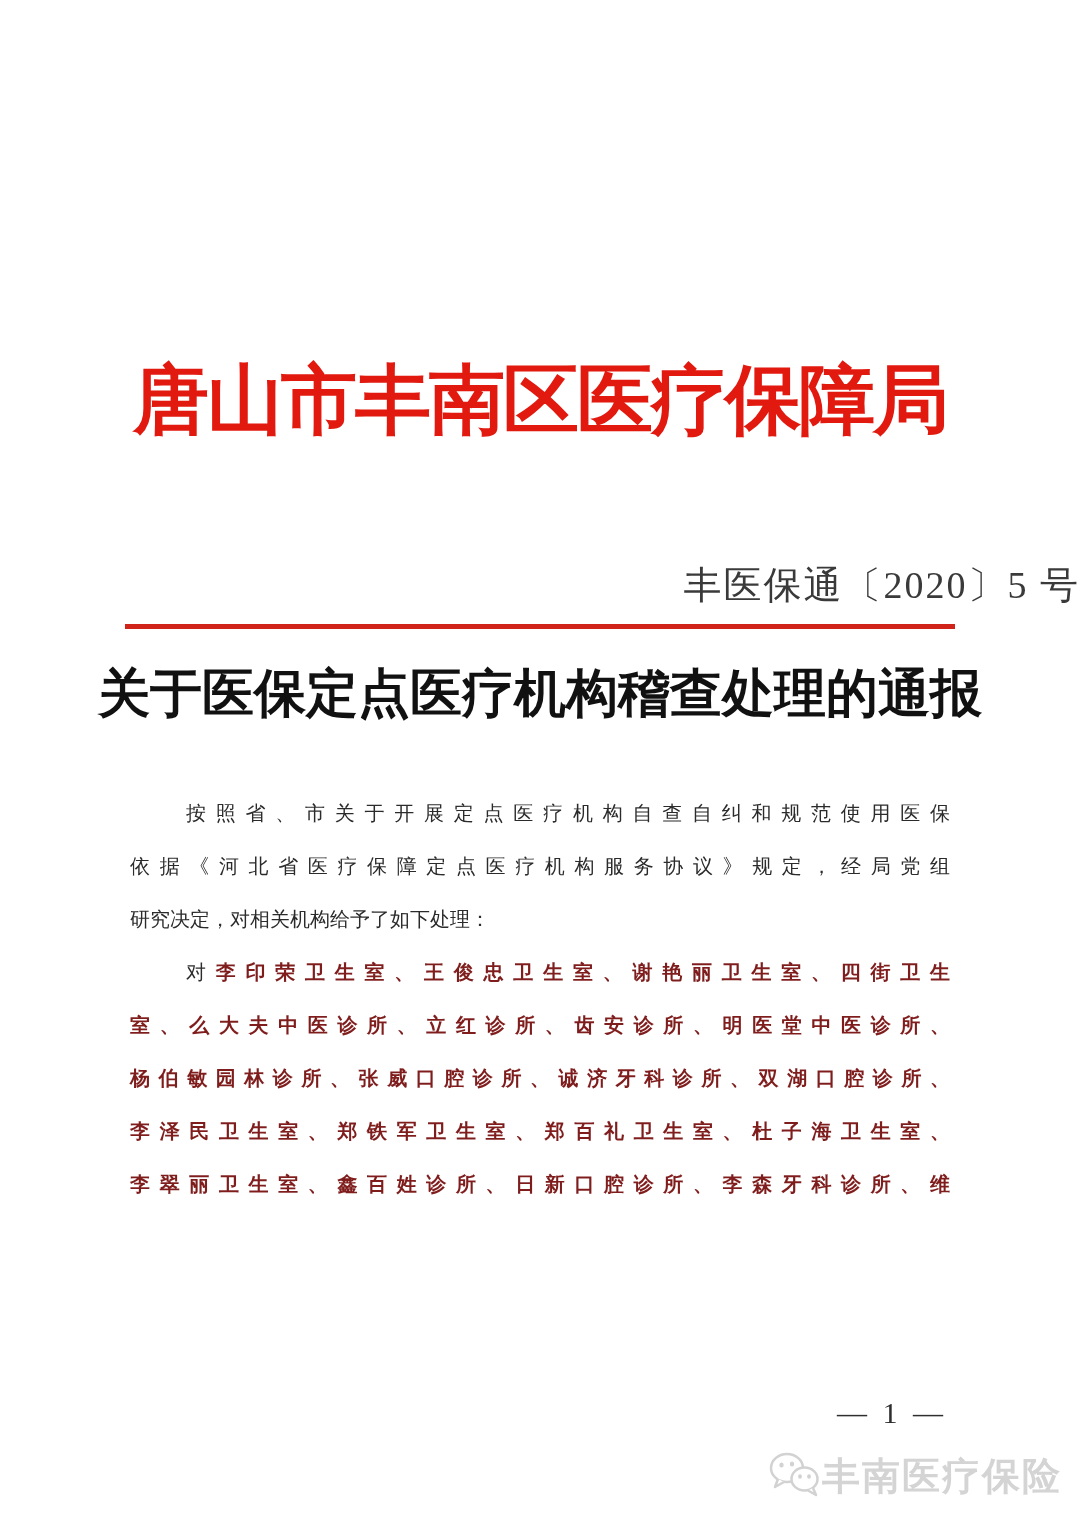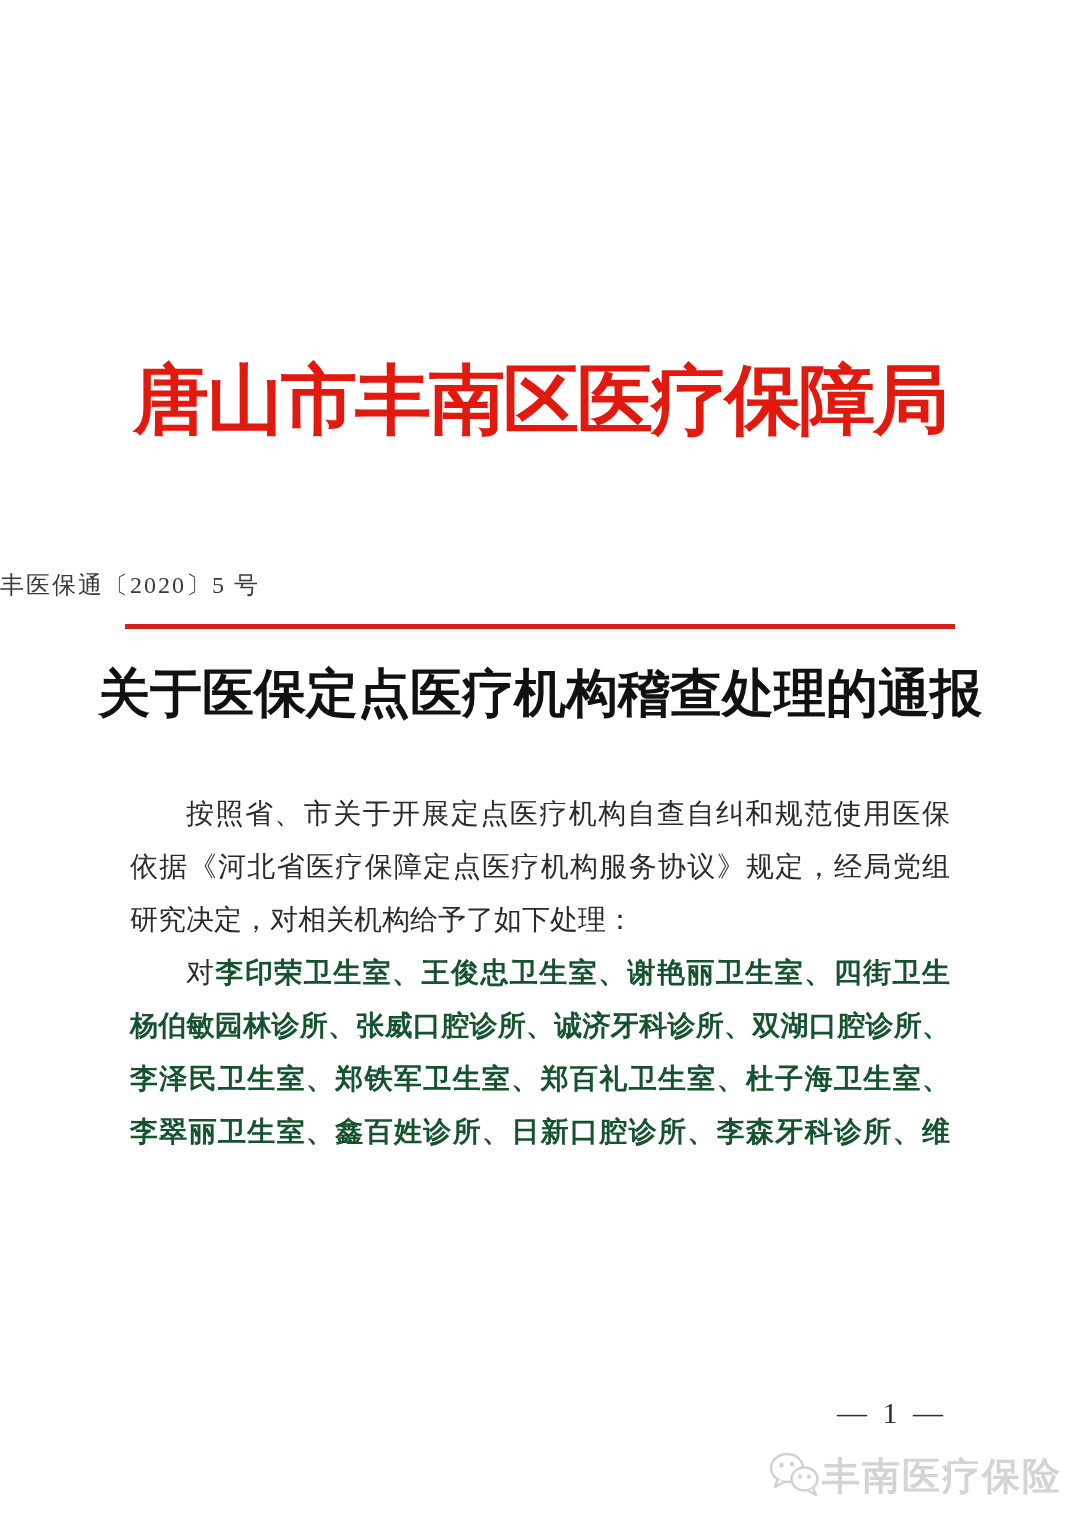--- a/index.html
+++ b/index.html
@@ -22,22 +22,22 @@
     text-align: center;
     font-size: 76px;
     line-height: 96px;
     font-weight: 700;
     letter-spacing: -2px;
     color: var(--red-header, #e2190f);
     font-family: "Liberation Serif", "DejaVu Serif", serif;
   }
   .doc-number {
     margin-top: 120px;
-    text-align: left;
-    font-size: 24px;
+    text-align: right;
+    font-size: 38px;
     line-height: 34px;
     color: #3a3a3a;
     letter-spacing: 2px;
   }
   .red-line {
     width: 830px;
     height: 5px;
     margin: 22px auto 0 auto;
     background: var(--red-line, #d0241a);
     border: none;
@@ -47,39 +47,39 @@
     text-align: center;
     font-size: 52px;
     line-height: 46px;
     font-weight: 700;
     color: #111111;
     letter-spacing: 0px;
   }
   .body-block {
     margin: 70px auto 0 auto;
     width: 820px;
-    font-size: 28px;
+    font-size: 20px;
     color: #2b2b2b;
   }
   .bl {
     line-height: 53px;
     height: 53px;
     text-align: justify;
     text-align-last: justify;
     white-space: nowrap;
   }
   .bl.flush {
     text-align-last: left;
   }
   .bl.indent {
     text-indent: 56px;
   }
   .bl b {
     font-weight: 700;
-    color: #14532d;
+    color: #7f1d1d;
   }
   .page-number {
     position: absolute;
     right: 133px;
     top: 1396px;
     font-size: 30px;
     letter-spacing: 4px;
     color: #2e2e2e;
   }
   .watermark {
@@ -112,20 +112,21 @@
 
   <div class="red-line"></div>
 
   <h2 class="doc-title">关于医保定点医疗机构稽查处理的通报</h2>
 
   <div class="body-block">
     <div class="bl indent"><span>按照省、市关于开展定点医疗机构自查自纠和规范使用医保</span><b></b><span></span></div>
     <div class="bl"><span>依据《河北省医疗保障定点医疗机构服务协议》规定，经局党组</span><b></b><span></span></div>
     <div class="bl flush"><span>研究决定，对相关机构给予了如下处理：</span><b></b><span></span></div>
     <div class="bl indent"><span>对</span><b>李印荣卫生室、王俊忠卫生室、谢艳丽卫生室、四街卫生</b><span></span></div>
+    <div class="bl"><span></span><b>室、么大夫中医诊所、立红诊所、齿安诊所、明医堂中医诊所、</b><span></span></div>
     <div class="bl"><span></span><b>杨伯敏园林诊所、张威口腔诊所、诚济牙科诊所、双湖口腔诊所、</b><span></span></div>
     <div class="bl"><span></span><b>李泽民卫生室、郑铁军卫生室、郑百礼卫生室、杜子海卫生室、</b><span></span></div>
     <div class="bl"><span></span><b>李翠丽卫生室、鑫百姓诊所、日新口腔诊所、李森牙科诊所、维</b><span></span></div>
   </div>
 
   <div class="page-number">— 1 —</div>
 
   <div class="watermark">
     <span class="wm-icon">
       <svg width="54" height="48" viewBox="0 0 54 48" fill="none" xmlns="http://www.w3.org/2000/svg">

